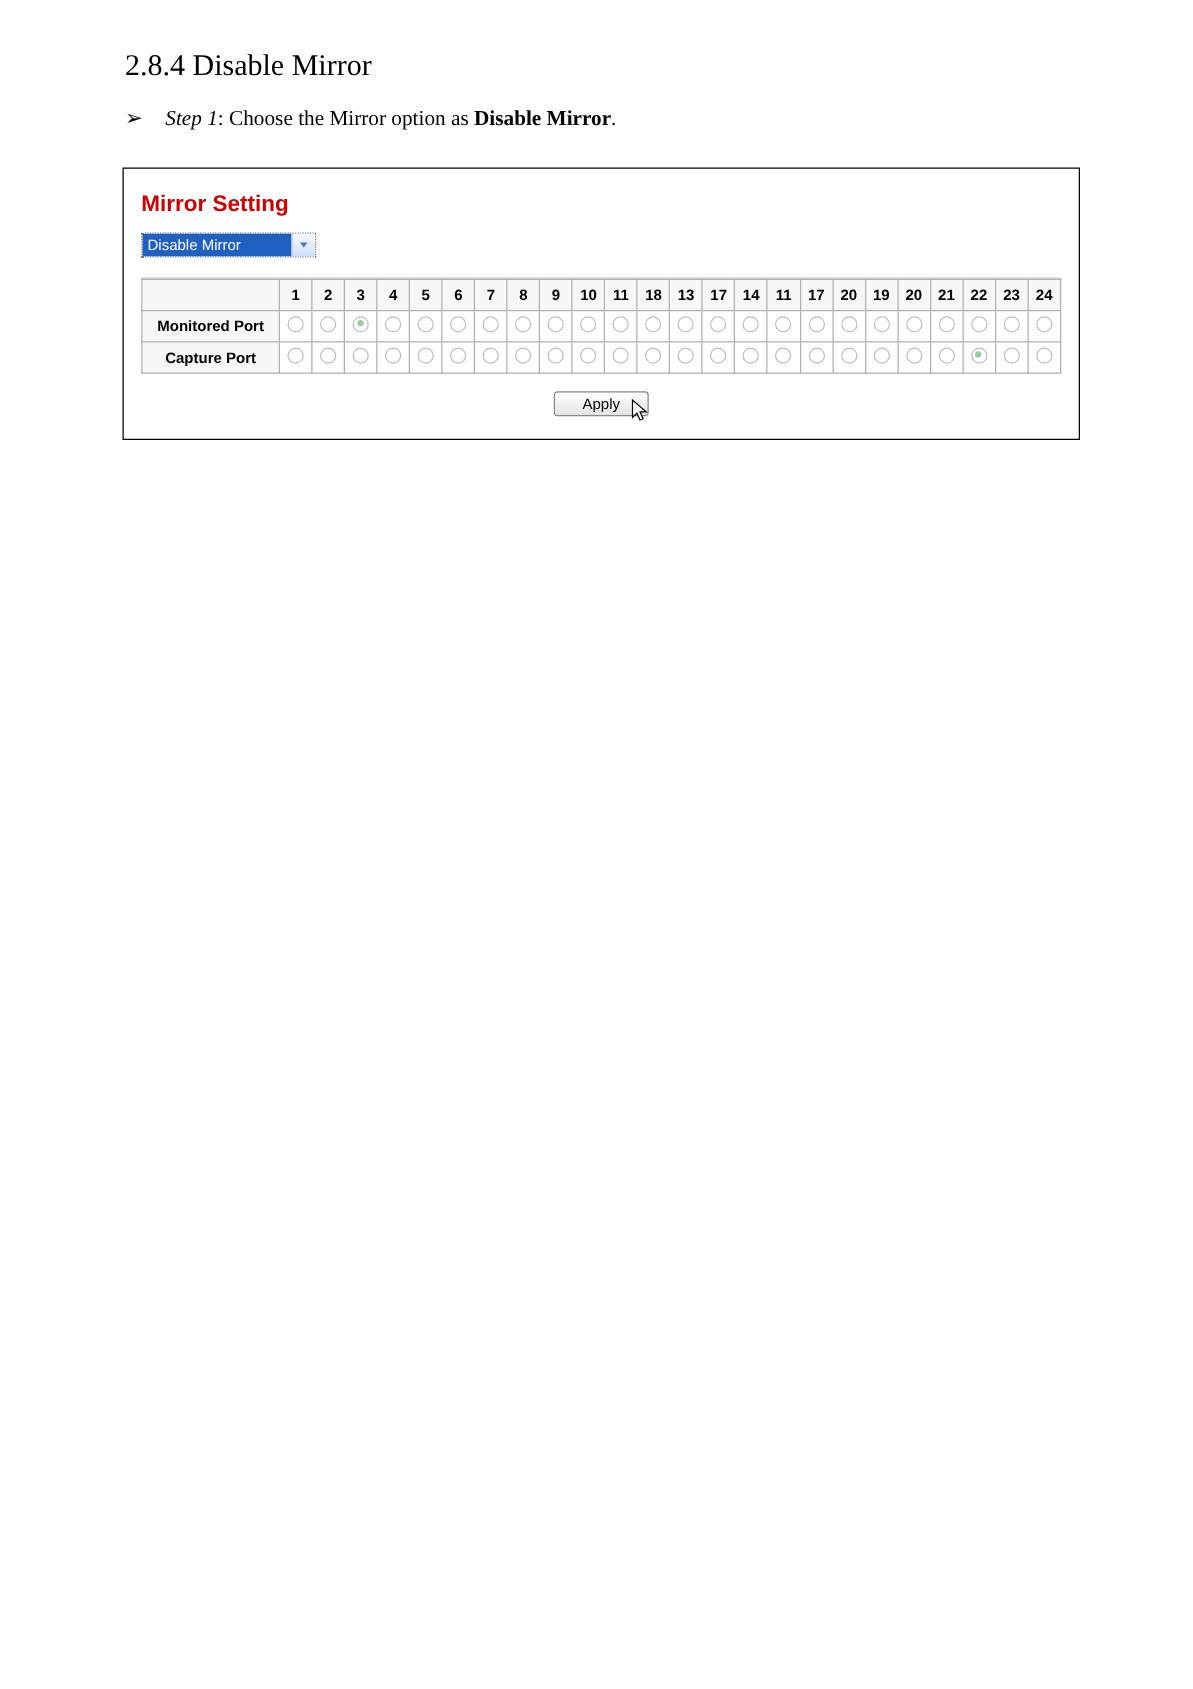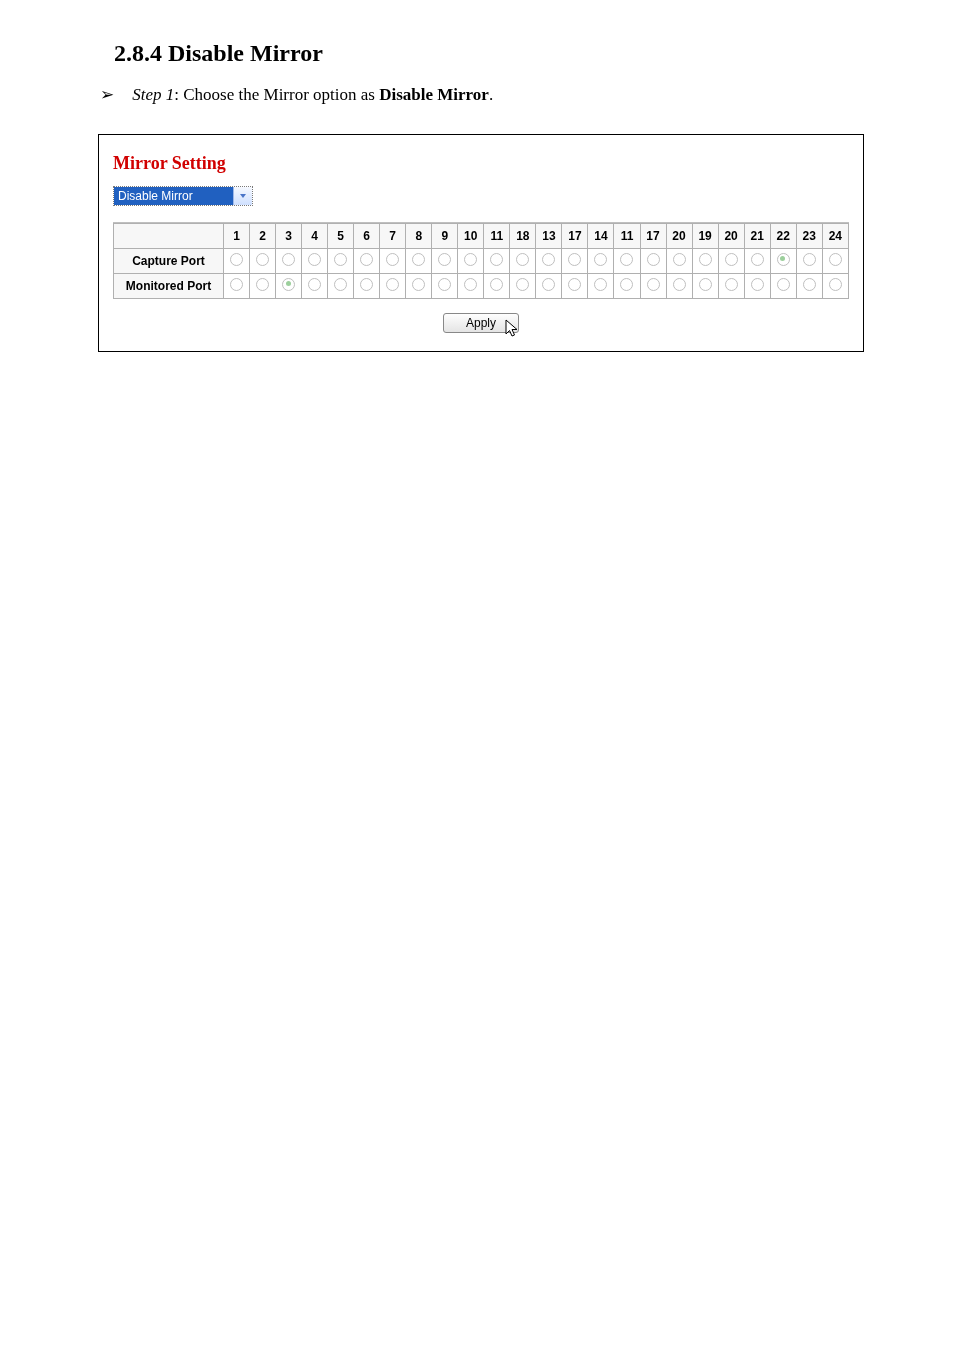--- a/index.html
+++ b/index.html
@@ -9,23 +9,23 @@
     background: #fff;
     color: #000;
     width: 954px;
     position: relative;
   }
   .page {
     padding: 40px 90px 0 98px;
     box-sizing: border-box;
   }
   .section-heading {
-    font-weight: bold;
+    font-weight: normal;
     font-size: 24px;
-    margin: 0 0 14px 16px;
+    margin: 0 0 14px 2px;
   }
   .steps {
     list-style: none;
     padding: 0;
     margin: 0 0 24px 0;
     font-size: 17px;
     line-height: 1.7;
   }
   .steps li::before {
     content: "➢";
@@ -43,21 +43,21 @@
     border: 1px solid #000;
     padding: 0 2px;
   }
   .screenshot-frame {
     border: 1.5px solid #000;
     padding: 18px 14px 18px 14px;
     margin-top: 10px;
   }
   .panel-title {
     color: #d10000;
-    font-family: Liberation Serif, serif;
+    font-family: Liberation Sans, sans-serif;
     font-weight: bold;
     font-size: 18px;
     margin-bottom: 12px;
   }
   .dropdown-wrap {
     display: inline-flex;
     align-items: stretch;
     border: 1px dotted #7a7a7a;
     margin-bottom: 16px;
     background: #fff;
@@ -237,70 +237,70 @@
           <th>19</th>
           <th>20</th>
           <th>21</th>
           <th>22</th>
           <th>23</th>
           <th>24</th>
         </tr>
       </thead>
       <tbody id="port-body">
       <tr>
-            <td class="rowlabel">Capture Port</td>
-            <td><span class="radio"></span></td>
-            <td><span class="radio"></span></td>
-            <td><span class="radio"></span></td>
-            <td><span class="radio"></span></td>
-            <td><span class="radio"></span></td>
-            <td><span class="radio"></span></td>
-            <td><span class="radio"></span></td>
-            <td><span class="radio"></span></td>
-            <td><span class="radio"></span></td>
-            <td><span class="radio"></span></td>
-            <td><span class="radio"></span></td>
-            <td><span class="radio"></span></td>
-            <td><span class="radio"></span></td>
-            <td><span class="radio"></span></td>
-            <td><span class="radio"></span></td>
-            <td><span class="radio"></span></td>
-            <td><span class="radio"></span></td>
-            <td><span class="radio"></span></td>
-            <td><span class="radio"></span></td>
+            <td class="rowlabel">Monitored Port</td>
             <td><span class="radio"></span></td>
             <td><span class="radio"></span></td>
             <td><span class="radio sel"></span></td>
+            <td><span class="radio"></span></td>
+            <td><span class="radio"></span></td>
+            <td><span class="radio"></span></td>
+            <td><span class="radio"></span></td>
+            <td><span class="radio"></span></td>
+            <td><span class="radio"></span></td>
+            <td><span class="radio"></span></td>
+            <td><span class="radio"></span></td>
+            <td><span class="radio"></span></td>
+            <td><span class="radio"></span></td>
+            <td><span class="radio"></span></td>
+            <td><span class="radio"></span></td>
+            <td><span class="radio"></span></td>
+            <td><span class="radio"></span></td>
+            <td><span class="radio"></span></td>
+            <td><span class="radio"></span></td>
+            <td><span class="radio"></span></td>
+            <td><span class="radio"></span></td>
+            <td><span class="radio"></span></td>
             <td><span class="radio"></span></td>
             <td><span class="radio"></span></td>
           </tr>
           <tr>
-            <td class="rowlabel">Monitored Port</td>
+            <td class="rowlabel">Capture Port</td>
+            <td><span class="radio"></span></td>
+            <td><span class="radio"></span></td>
+            <td><span class="radio"></span></td>
+            <td><span class="radio"></span></td>
+            <td><span class="radio"></span></td>
+            <td><span class="radio"></span></td>
+            <td><span class="radio"></span></td>
+            <td><span class="radio"></span></td>
+            <td><span class="radio"></span></td>
+            <td><span class="radio"></span></td>
+            <td><span class="radio"></span></td>
+            <td><span class="radio"></span></td>
+            <td><span class="radio"></span></td>
+            <td><span class="radio"></span></td>
+            <td><span class="radio"></span></td>
+            <td><span class="radio"></span></td>
+            <td><span class="radio"></span></td>
+            <td><span class="radio"></span></td>
+            <td><span class="radio"></span></td>
             <td><span class="radio"></span></td>
             <td><span class="radio"></span></td>
             <td><span class="radio sel"></span></td>
-            <td><span class="radio"></span></td>
-            <td><span class="radio"></span></td>
-            <td><span class="radio"></span></td>
-            <td><span class="radio"></span></td>
-            <td><span class="radio"></span></td>
-            <td><span class="radio"></span></td>
-            <td><span class="radio"></span></td>
-            <td><span class="radio"></span></td>
-            <td><span class="radio"></span></td>
-            <td><span class="radio"></span></td>
-            <td><span class="radio"></span></td>
-            <td><span class="radio"></span></td>
-            <td><span class="radio"></span></td>
-            <td><span class="radio"></span></td>
-            <td><span class="radio"></span></td>
-            <td><span class="radio"></span></td>
-            <td><span class="radio"></span></td>
-            <td><span class="radio"></span></td>
-            <td><span class="radio"></span></td>
             <td><span class="radio"></span></td>
             <td><span class="radio"></span></td>
           </tr>
         </tbody>
     </table>
 
     <div class="apply-row">
       <span class="apply-btn">Apply</span>
       <span class="cursor">
         <svg width="16" height="20" viewBox="0 0 16 20">

